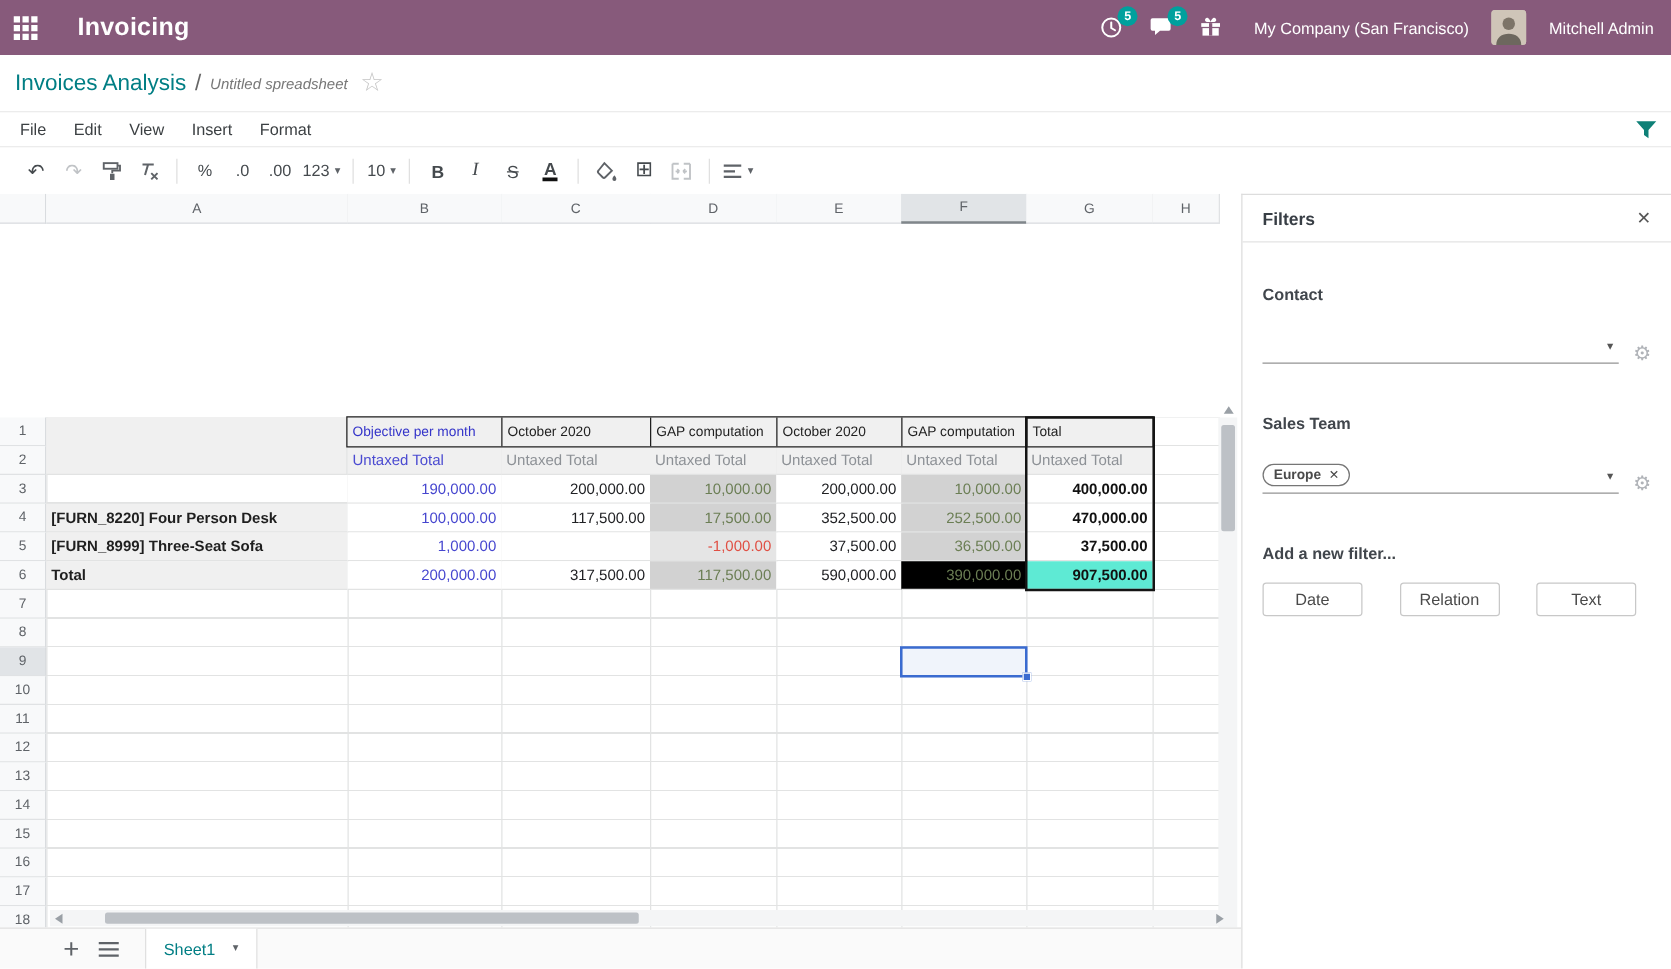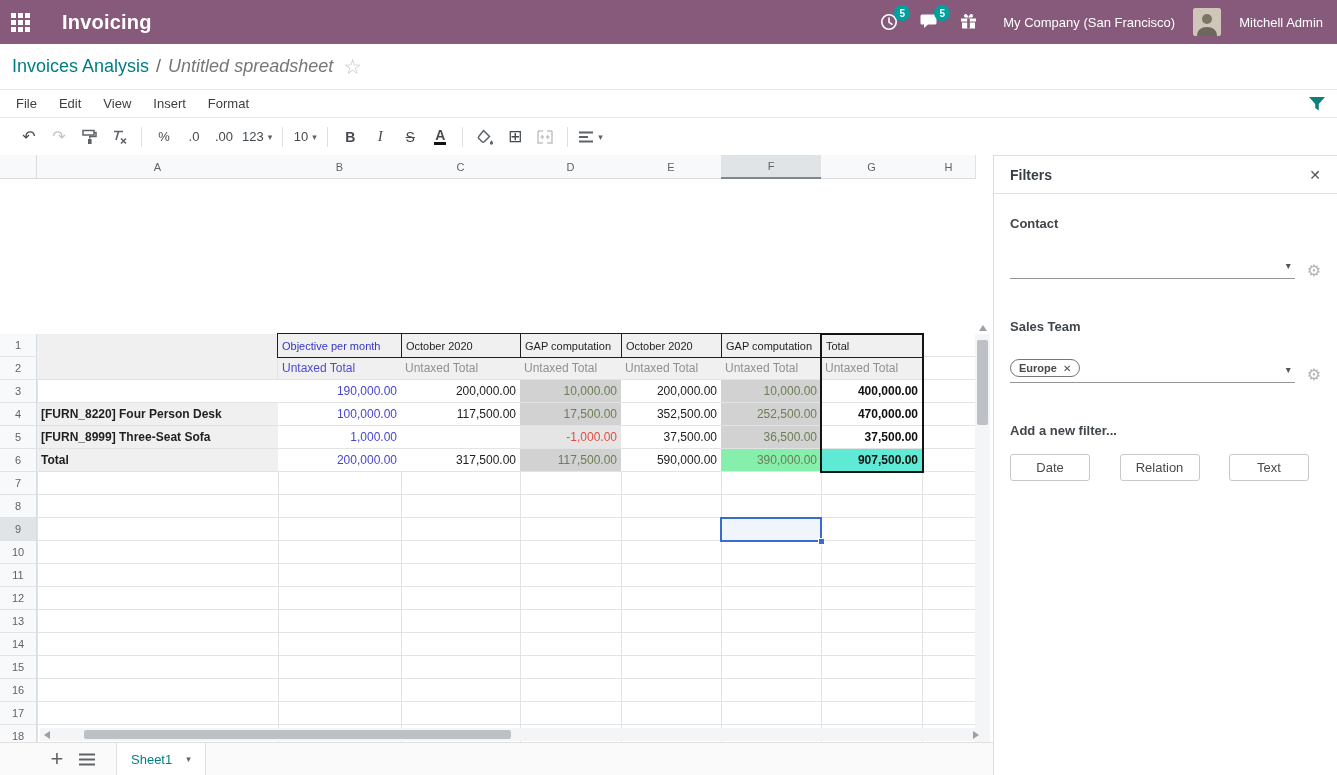--- a/index.html
+++ b/index.html
@@ -23,21 +23,21 @@
            display:flex; align-items:center; justify-content:center; padding:0 4px; }
   .company-name { margin-left:6px; cursor:pointer; }
   .avatar { width:28px; height:28px; border-radius:3px; overflow:hidden; background:#cfc5b8; flex:0 0 auto; }
   .user-name { cursor:pointer; }
 
   
   .crumb-row { position:absolute; left:0; top:44px; width:1337px; height:46px; background:#fff;
                border-bottom:1px solid #e6e6e6; display:flex; align-items:center; padding-left:12px; }
   .crumb-parent { color:#017e84; font-size:18px; cursor:pointer; }
   .crumb-sep { color:#666; font-size:18px; margin:0 7px; }
-  .crumb-current { color:#777; font-size:18px; font-style:italic; }
+  .crumb-current { color:#777; font-size:12px; font-style:italic; }
   .fav-star { color:#c4c4c4; font-size:21px; margin-left:10px; cursor:pointer; line-height:1; }
 
   
   .menubar { position:absolute; left:0; top:90px; width:1337px; height:28px; background:#fff;
              border-bottom:1px solid #e6e6e6; display:flex; align-items:center; padding-left:16px; gap:22px; }
   .menubar .mitem { font-size:13px; color:#3c4043; cursor:pointer; }
   .funnel-btn { position:absolute; right:7px; top:2px; width:26px; height:24px; cursor:pointer;
                 display:flex; align-items:center; justify-content:center; }
 
   
@@ -103,21 +103,21 @@
 
   
   .fpanel { position:absolute; left:993px; top:155px; width:344px; height:620px; background:#fff;
             border-left:1px solid #ddd; border-top:1px solid #ddd; }
   .fp-head { height:38px; border-bottom:1px solid #e3e3e3; display:flex; align-items:center;
              padding:0 16px; justify-content:space-between; }
   .fp-title { font-size:14px; font-weight:700; color:#383e45; }
   .fp-close { font-size:14px; color:#555; cursor:pointer; font-family:"DejaVu Sans", sans-serif; }
   .fp-body { padding:22px 16px 0 16px; }
   .ffield { margin-bottom:40px; }
-  .ffield .flabel { font-size:13px; font-weight:700; color:#41464c; margin-bottom:24px; }
+  .ffield .flabel { font-size:13px; font-weight:700; color:#41464c; margin-bottom:24px;margin-top:12px; }
   .fline { display:flex; align-items:flex-end; }
   .fselect { flex:1; border-bottom:1px solid #949494; min-height:24px; display:flex; align-items:center;
              justify-content:space-between; cursor:pointer; padding-bottom:2px; }
   .fselect .fcaret { font-size:10px; color:#555; margin-right:4px; font-family:"DejaVu Sans", sans-serif; }
   .fgear { font-size:16px; color:#b0b3b8; margin-left:12px; cursor:pointer;
            font-family:"DejaVu Sans", sans-serif; line-height:1; }
   .ftag { display:inline-flex; align-items:center; gap:6px; border:1px solid #767676; border-radius:10px;
           height:18px; padding:0 8px; font-size:11px; font-weight:700; color:#4a4a4a; margin-bottom:3px; }
   .ftag .tag-x { font-size:10px; cursor:pointer; font-family:"DejaVu Sans", sans-serif; }
   .fp-add { font-size:13px; font-weight:700; color:#41464c; margin-top:22px; }
@@ -345,21 +345,21 @@
       <div class="scell" style="position: absolute; left: 401px; top: 271px; width: 120px; background: rgb(255, 255, 255); color: rgb(32, 33, 36); justify-content: flex-end;"></div>
       <div class="scell" style="position: absolute; left: 520px; top: 271px; width: 102px; background: #e5e5e5; color: rgb(224, 79, 67); justify-content: flex-end;">-1,000.00</div>
       <div class="scell" style="position: absolute; left: 621px; top: 271px; width: 101px; background: rgb(255, 255, 255); color: rgb(32, 33, 36); justify-content: flex-end;">37,500.00</div>
       <div class="scell" style="position: absolute; left: 721px; top: 271px; width: 101px; background: rgb(210, 210, 210); color: rgb(107, 126, 84); justify-content: flex-end;">36,500.00</div>
       <div class="scell" style="position: absolute; left: 821px; top: 271px; width: 102px; background: rgb(255, 255, 255); color: rgb(17, 17, 17); justify-content: flex-end; font-weight: 700;">37,500.00</div>
       <div class="scell" style="position: absolute; left: 37px; top: 294px; width: 242px; background: rgb(240, 240, 240); font-weight: 700; color: rgb(31, 31, 31);">Total</div>
       <div class="scell" style="position: absolute; left: 278px; top: 294px; width: 124px; background: rgb(255, 255, 255); color: rgb(70, 70, 207); justify-content: flex-end;">200,000.00</div>
       <div class="scell" style="position: absolute; left: 401px; top: 294px; width: 120px; background: rgb(255, 255, 255); color: rgb(32, 33, 36); justify-content: flex-end;">317,500.00</div>
       <div class="scell" style="position: absolute; left: 520px; top: 294px; width: 102px; background: rgb(210, 210, 210); color: rgb(107, 126, 84); justify-content: flex-end;">117,500.00</div>
       <div class="scell" style="position: absolute; left: 621px; top: 294px; width: 101px; background: rgb(255, 255, 255); color: rgb(32, 33, 36); justify-content: flex-end;">590,000.00</div>
-      <div class="scell" style="position: absolute; left: 721px; top: 294px; width: 101px; background: #86efac; color: rgb(107, 126, 84); justify-content: flex-end;">390,000.00</div>
+      <div class="scell" style="position: absolute; left: 721px; top: 294px; width: 101px; background: #000000; color: rgb(107, 126, 84); justify-content: flex-end;">390,000.00</div>
       <div class="scell" style="position: absolute; left: 821px; top: 294px; width: 102px; background: #5eead4; color: rgb(17, 17, 17); justify-content: flex-end; font-weight: 700;">907,500.00</div>
       <div class="total-outline" style="left: 820px; top: 178px; width: 104px; height: 140px;"></div>
       <div class="selcell" style="left: 720px; top: 362px; width: 102px; height: 25px;">
         <div class="handle"></div>
       </div>
       <div class="vscroll">
         <div class="tri up"></div>
         <div class="vthumb"></div>
       </div>
       <div class="hscroll">

